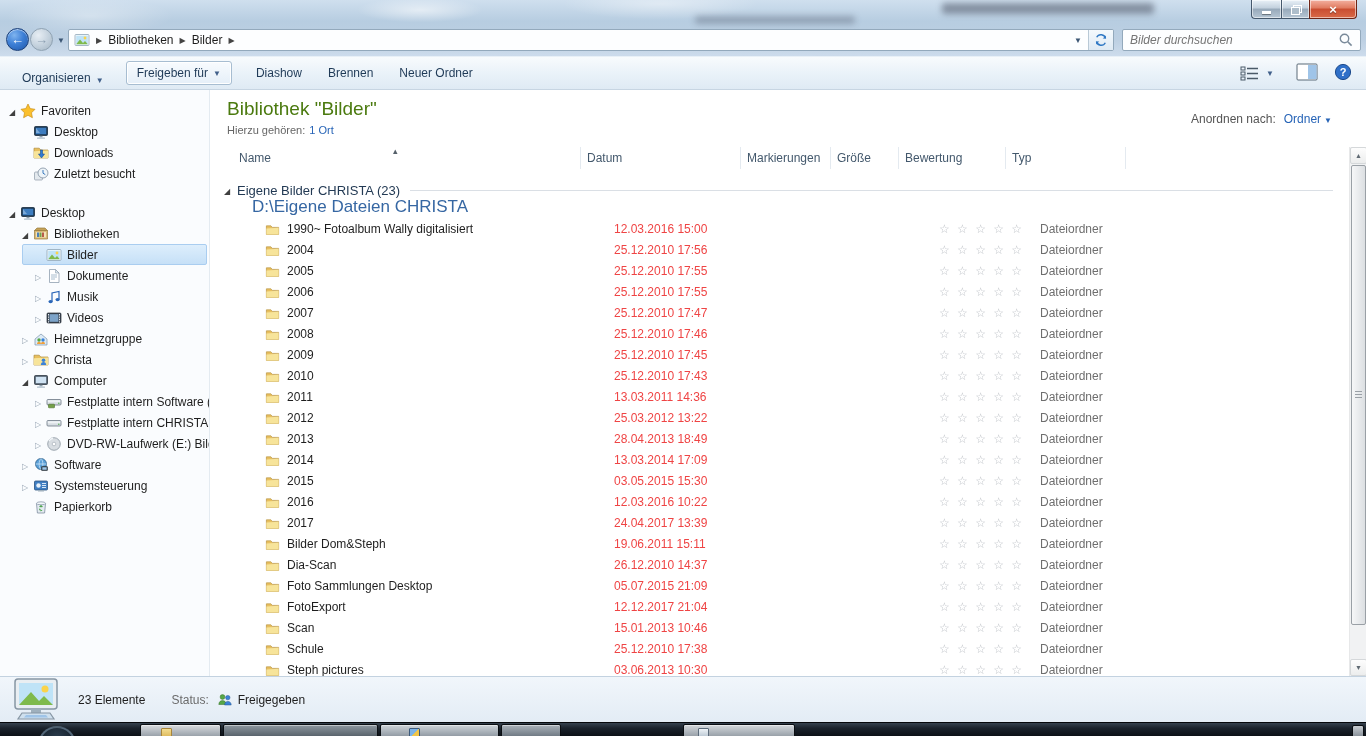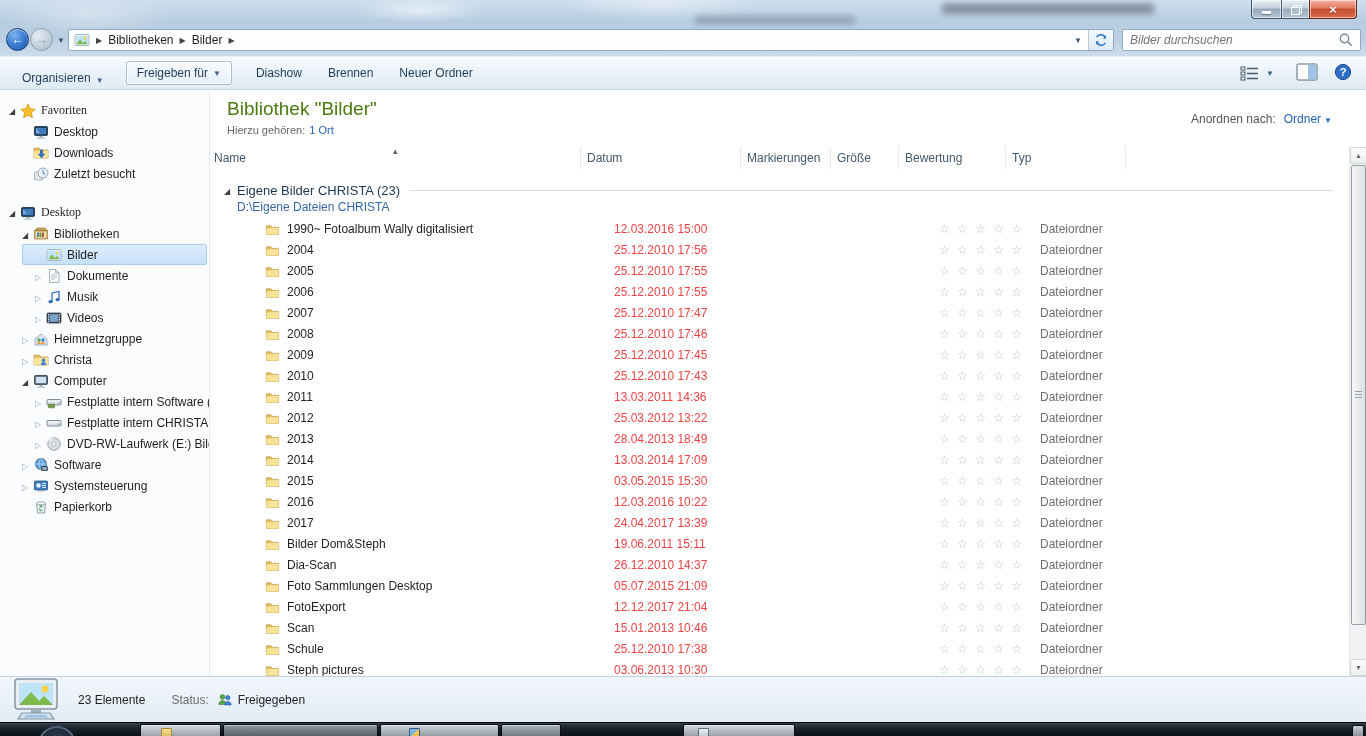--- a/index.html
+++ b/index.html
@@ -69,21 +69,21 @@
   #views-btn { display:flex; align-items:center; padding:3px 6px; }
   #views-btn .dd { font-size:8px; color:#41608a; margin-left:6px; }
   #pane-btn { margin-left:16px; }
   #help-btn { margin-left:16px; }
 
   
   #body { position:absolute; left:0; top:90px; width:1366px; height:586px; background:#fff; }
   #sidebar { position:absolute; left:0; top:0; width:210px; height:586px; background:#fafcfe; border-right:1px solid #e4ebf1; padding-top:10px; overflow:hidden; }
   .tree-item { position:relative; height:21px; display:flex; align-items:center; white-space:nowrap; }
   .tree-item .expander { width:12px; flex:0 0 12px; text-align:center; }
-  .tree-item.d0 { padding-left:6px;font-family:Liberation Serif, serif; }
+  .tree-item.d0 { padding-left:6px; }
   .tree-item.d1 { padding-left:19px; }
   .tree-item.d2 { padding-left:32px; }
   .exp-expanded::before { content:"◢"; font-size:8px; color:#404040; }
   .exp-collapsed::before { content:"▷"; font-size:8px; color:#98a6b4; }
   .tree-item .ic { margin:0 5px 0 2px; flex:0 0 16px; position:relative; z-index:1; }
   .tree-item .lbl { position:relative; z-index:1; }
   .tree-item.selected::before { content:""; position:absolute; left:22px; right:2px; top:0; bottom:0;
       background:linear-gradient(180deg,#ddeefc,#c6e0f7); border:1px solid #a9cdf0; border-radius:2px; }
   #sec-desktop { margin-top:18px; }
 
@@ -91,35 +91,35 @@
   #content { position:absolute; left:211px; top:0; width:1155px; height:586px; }
   #page-title { position:absolute; left:16px; top:8px; font-size:19px; color:#4b7a0f; }
   #includes-line { position:absolute; left:16px; top:34px; font-size:11px; color:#666; }
   #includes-link { color:#2764b7; margin-left:4px; }
   #arrange { position:absolute; right:34px; top:22px; font-size:12px; color:#555; }
   #arrange-value { color:#2764b7; margin-left:8px; }
   #arrange .dd { font-size:8px; color:#2764b7; margin-left:3px; }
 
   #colheads { position:absolute; left:0; top:57px; width:1138px; height:22px; display:flex; background:#fff; }
   .colh { position:relative; height:22px; line-height:22px; color:#43586c; border-right:1px solid #e4eaf0; padding-left:6px; }
-  .colh:nth-child(1) { width:370px; padding-left:3px; }
+  .colh:nth-child(1) { width:370px; padding-left:28px; }
   .colh:nth-child(2) { width:160px; }
   .colh:nth-child(3) { width:90px; }
   .colh:nth-child(4) { width:68px; }
   .colh:nth-child(5) { width:107px; }
   .colh:nth-child(6) { width:120px; }
   .colh:nth-child(1)::after { content:"▴"; position:absolute; left:182px; top:-7px; font-size:9px; color:#55606a; }
 
   #listarea { position:absolute; left:0; top:79px; width:1138px; height:507px; overflow:hidden; }
   #group-hdr { margin-top:12px; height:18px; display:flex; align-items:center; }
   #group-exp { width:12px; margin-left:10px; text-align:center; }
   #group-exp::before { content:"◢"; font-size:8px; color:#404040; }
   #group-title { color:#233a54; font-size:13px; margin-left:4px; }
   #group-line { flex:1; height:1px; background:#dadfe5; margin:0 16px 0 10px; }
-  #group-path { height:16px; line-height:16px; margin-left:26px; color:#3667a3; font-size:12px; }
+  #group-path { height:16px; line-height:16px; margin-left:41px; color:#3667a3; font-size:17px; }
   #rows { margin-top:4px; }
   .row { display:flex; height:21px; line-height:21px;padding-left:28px; }
   .c-name { width:370px; padding-left:26px; display:flex; align-items:center; overflow:hidden; white-space:nowrap; }
   .c-name .fic { flex:0 0 15px; margin-right:7px; }
   .c-date { width:160px; padding-left:5px; color:#ef4444; }
   .c-mark { width:90px; }
   .c-size { width:68px; }
   .c-rate { width:107px; padding-left:12px; color:#c0c4c9; font-size:12px; letter-spacing:2px; }
   .c-type { width:120px; padding-left:6px; color:#6e6e6e; }
 

